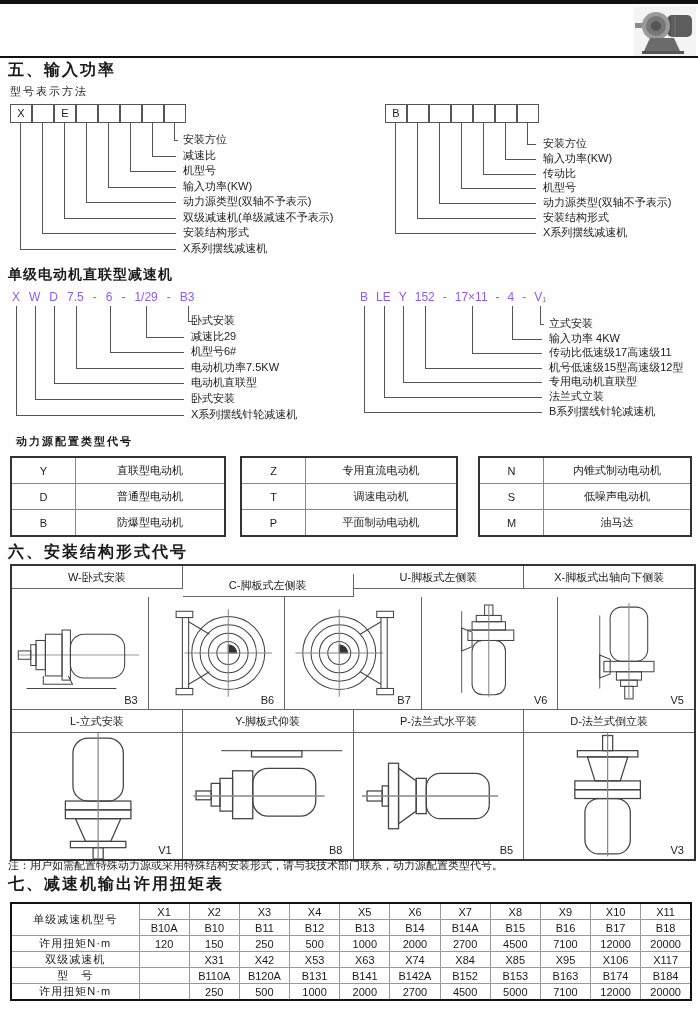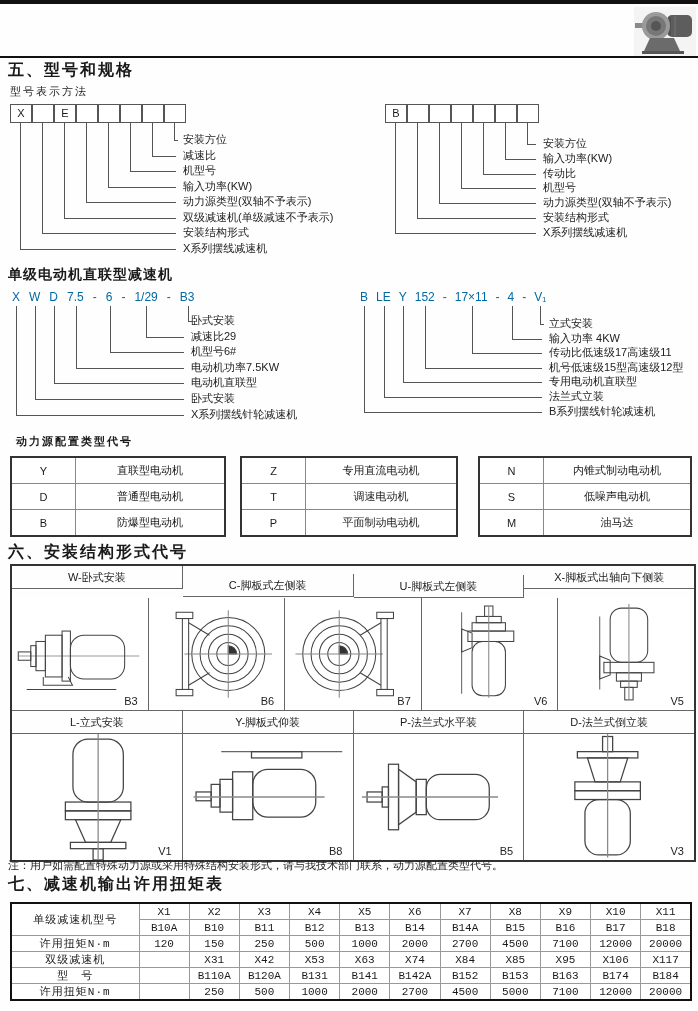--- a/index.html
+++ b/index.html
@@ -7,38 +7,38 @@
         font-family:"Liberation Sans","DejaVu Sans",sans-serif;color:#1a1a1a;overflow:hidden;}
   .topbar{position:absolute;left:0;top:0;width:698px;height:4px;background:#111;}
   .photo{position:absolute;left:634px;top:7px;width:62px;height:50px;}
   .rule{position:absolute;left:0;top:56px;width:698px;height:2px;background:#111;}
   .h-main{position:absolute;font-size:16px;font-weight:bold;letter-spacing:2px;white-space:nowrap;}
   .h-sub{position:absolute;font-size:11px;letter-spacing:2px;white-space:nowrap;}
   .h-mid{position:absolute;font-size:14px;font-weight:bold;letter-spacing:1px;white-space:nowrap;}
   .tree{position:absolute;}
   .codebox{position:absolute;width:20px;height:17px;border:1px solid #555;background:#fff;
            font-size:11px;text-align:center;line-height:17px;}
-  .tokrow{height:16px;font-size:12px;color:#0369a1;white-space:nowrap;}
+  .tokrow{height:16px;font-size:12px;color:#8b5cf6;white-space:nowrap;}
   .tok{display:inline-block;}
   .conn{position:absolute;border-left:1px solid #555;border-bottom:1px solid #555;}
   .tree-label{position:absolute;font-size:11px;color:#222;white-space:nowrap;line-height:12px;}
   .ptable{position:absolute;top:0;border-collapse:collapse;border:2px solid #333;background:#fff;}
   .ptable td{border:1px solid #888;font-size:11px;height:25px;text-align:center;padding:0 4px;}
   .mgrid{position:absolute;left:10px;top:564px;width:682px;border:2px solid #333;}
   .mg-row{display:flex;}
   .mg-h{border-right:1px solid #666;border-bottom:1px solid #666;height:22px;line-height:22px;
         text-align:center;font-size:11px;overflow:hidden;white-space:nowrap;}
   .mg-a{position:relative;border-right:1px solid #666;border-bottom:1px solid #666;background:#fff;}
   .mg-row > div:last-child{border-right:none;}
   .mg-row.last > div{border-bottom:none;}
   .mg-code{position:absolute;right:10px;bottom:3px;font-size:11px;color:#222;}
   .mg-svg{position:absolute;left:0;top:0;width:100%;height:100%;}
   .note{position:absolute;font-size:11px;color:#222;white-space:nowrap;}
   .ttable{position:absolute;left:10px;top:902px;border-collapse:collapse;border:2px solid #111;
-          table-layout:fixed;width:682px;background:#fff;font-family:Liberation Mono, monospace;}
+          table-layout:fixed;width:682px;background:#fff;}
   .ttable td{border:1px solid #999;font-size:11px;text-align:center;height:15px;padding:0;
              overflow:hidden;white-space:nowrap;}
   .ttable td.lbl{letter-spacing:1px;}
   svg{display:block;}
 </style>
 </head>
 <body>
 
 <div class="page">
   <div class="topbar"></div>
@@ -53,21 +53,21 @@
       <circle cx="22" cy="19" r="14" fill="#9a9a9a"></circle>
       <circle cx="22" cy="19" r="10" fill="#777"></circle>
       <circle cx="22" cy="19" r="5" fill="#555"></circle>
       <path d="M16,31 L40,31 L46,44 L10,44 Z" fill="#6b6b6b"></path>
       <rect x="8" y="44" width="42" height="3" fill="#555"></rect>
     </svg>
   </div>
 
   <div class="rule"></div>
 
-  <div class="h-main" style="left:8px;top:60px">五、型号和规格</div>
+  <div class="h-main" style="left:8px;top:60px">五、输入功率</div>
   <div class="h-sub" style="left:10px;top:84px">型号表示方法</div>
 
   <div id="diagram-x" class="tree" style="left:8px;top:104px;width:356px;height:158px">
       <div class="codebox" style="left: 2px; top: 0px;">X</div>
       <div class="codebox" style="left: 24px; top: 0px;"></div>
       <div class="codebox" style="left: 46px; top: 0px;">E</div>
       <div class="codebox" style="left: 68px; top: 0px;"></div>
       <div class="codebox" style="left: 90px; top: 0px;"></div>
       <div class="codebox" style="left: 112px; top: 0px;"></div>
       <div class="codebox" style="left: 134px; top: 0px;"></div>
@@ -200,21 +200,21 @@
           </tr>
         </tbody>
       </table>
     </div>
 
   <div class="h-main" style="left:8px;top:542px">六、安装结构形式代号</div>
   <div id="mount-grid" class="mgrid">
       <div class="mg-row">
         <div class="mg-h" style="flex: 1 1 0%;">W-卧式安装</div>
         <div class="mg-h" style="flex: 1 1 0%; margin-top: 8px;">C-脚板式左侧装</div>
-        <div class="mg-h" style="flex: 1 1 0%; margin-top: 9px;">U-脚板式左侧装</div>
+        <div class="mg-h" style="flex: 1 1 0%;">U-脚板式左侧装</div>
         <div class="mg-h" style="flex: 1 1 0%;">X-脚板式出轴向下侧装</div>
       </div>
       <div class="mg-row">
         <div class="mg-a" style="flex: 1 1 0%; height: 112px;">
           <div class="mg-svg">
             <svg viewBox="0 0 130 100" width="100%" height="100%" preserveAspectRatio="xMidYMid meet">
               <g stroke="#444" fill="none">
                 <line x1="6" y1="52" x2="122" y2="52" stroke="#999"></line>
                 <rect x="6" y="48" width="12" height="8"></rect>
                 <rect x="18" y="42" width="5" height="20"></rect>

